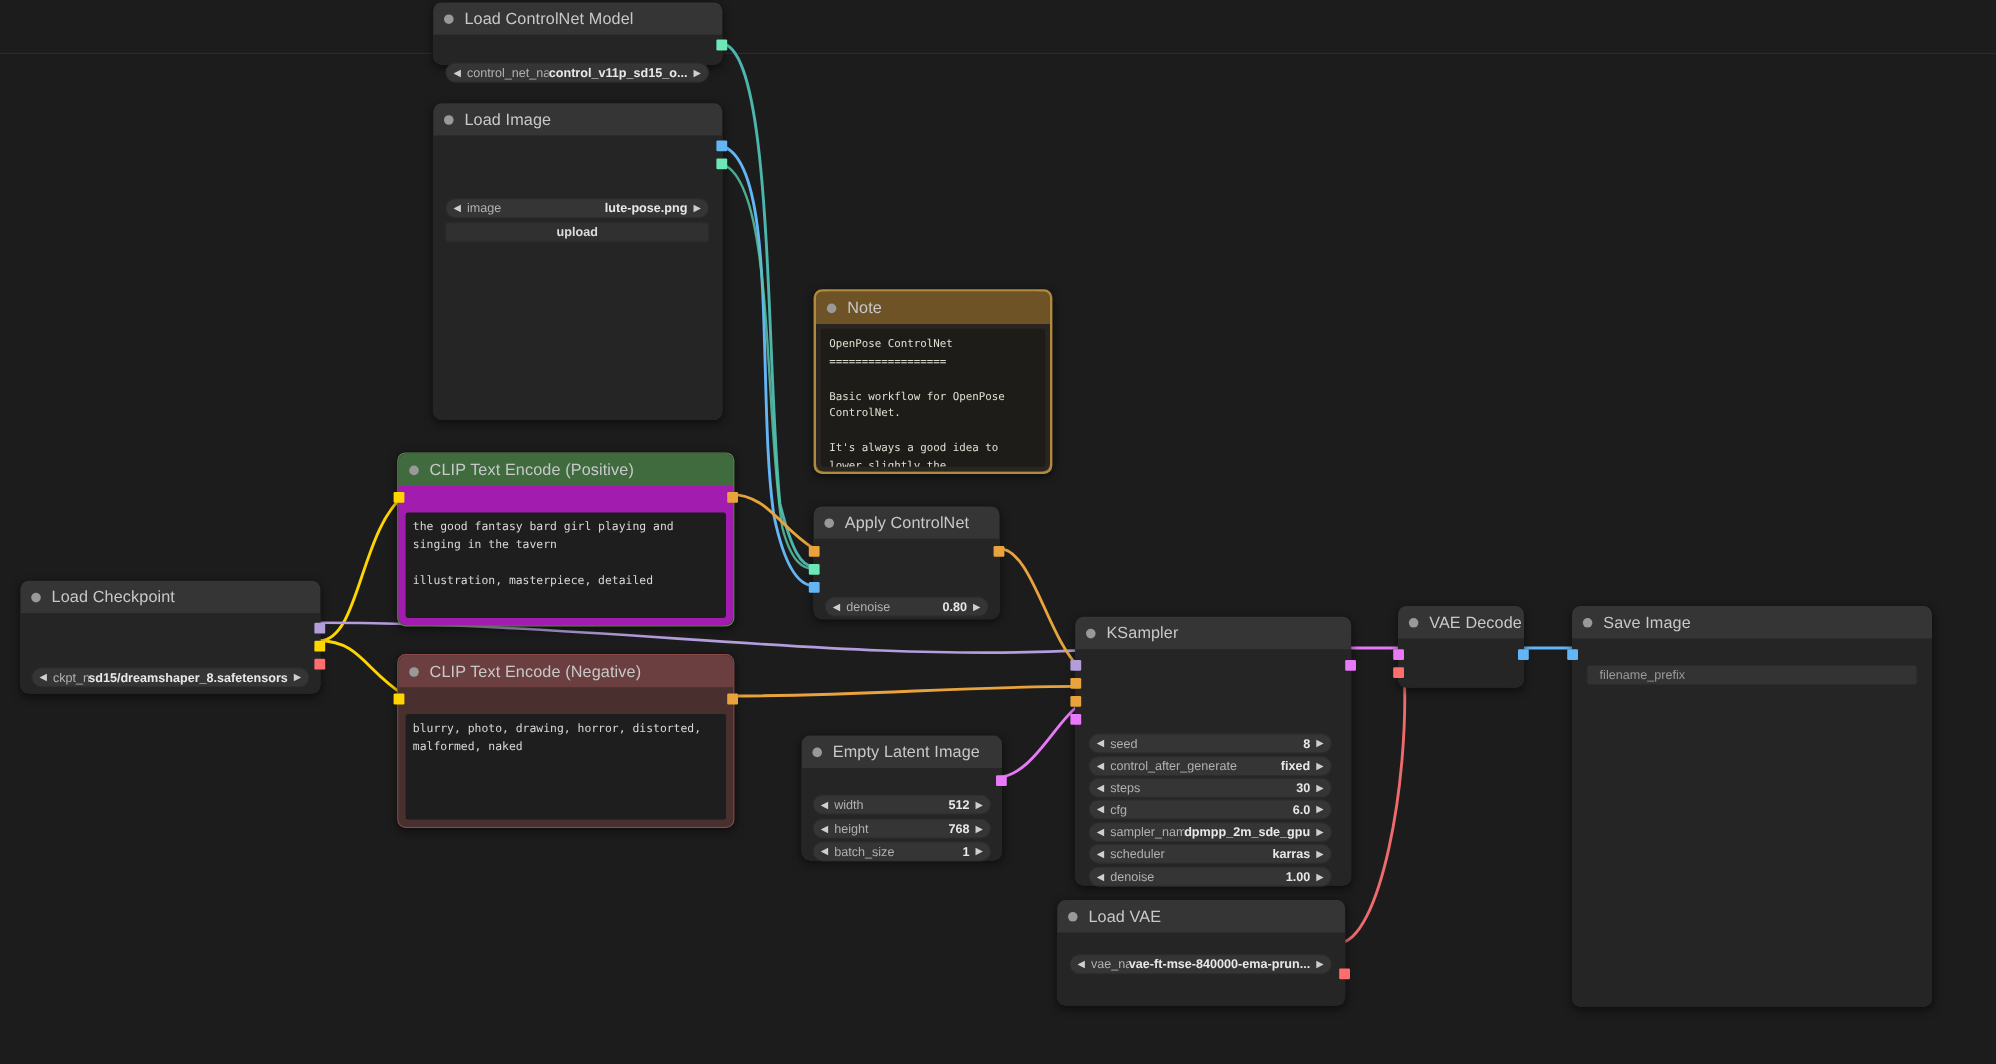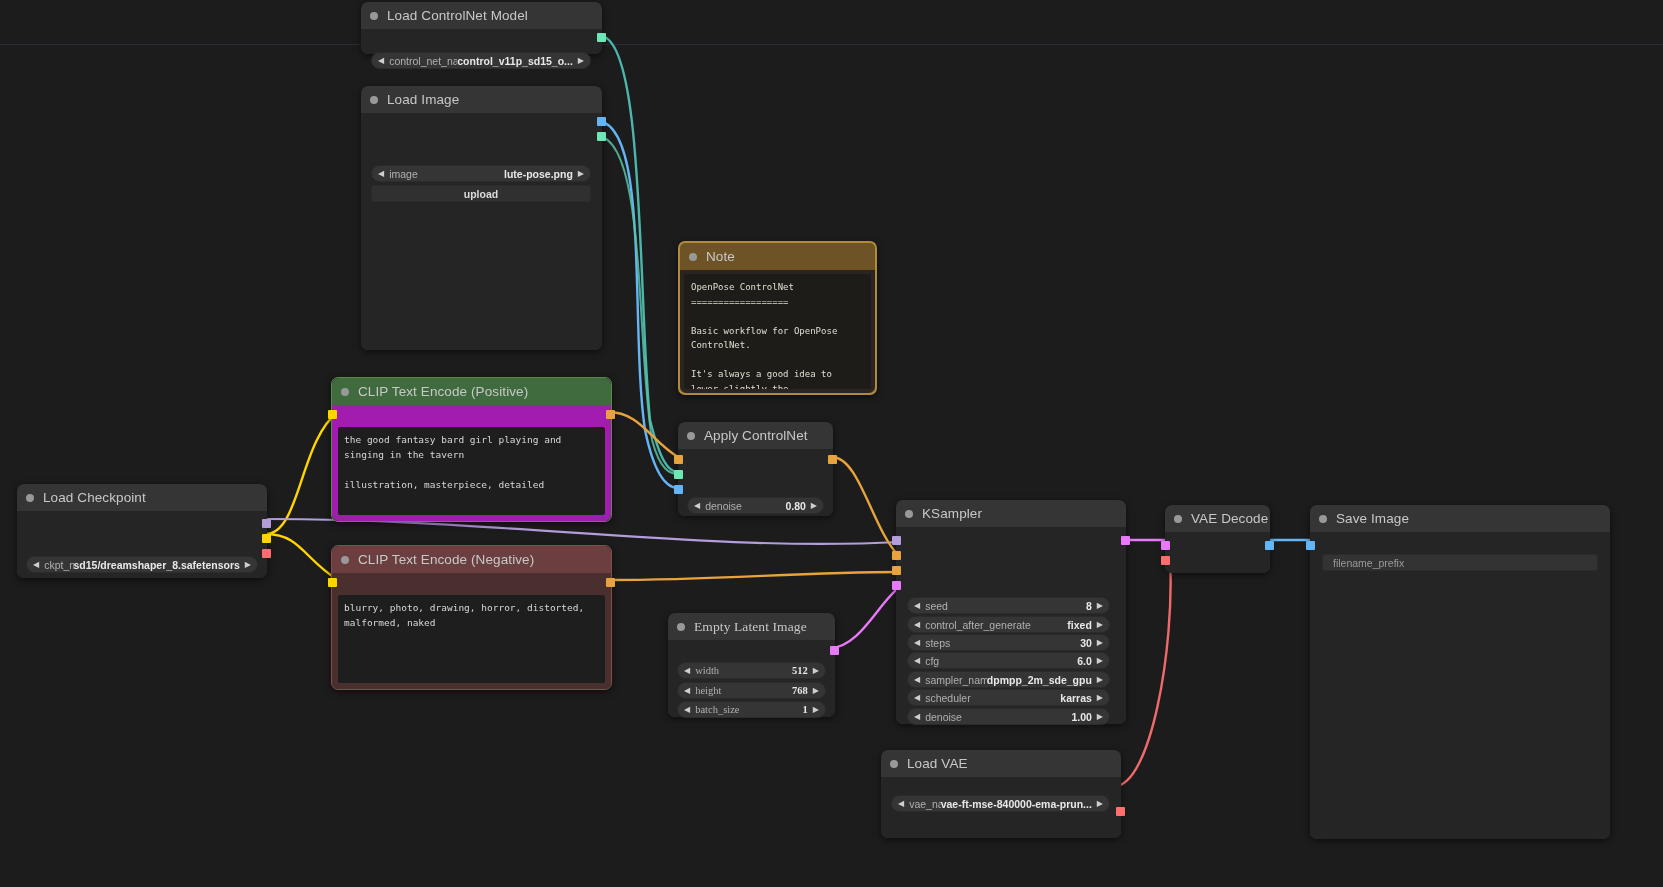--- a/index.html
+++ b/index.html
@@ -266,21 +266,21 @@
       <div class="port" style="right:-4px; top:6px; background:#e8a33d;"></div>
       <div class="widget" style="left:9px; top:48px; width:137px;">
         <span class="arrow-l">◀</span>
         <span class="wname">denoise</span>
         <span class="wval">0.80</span>
         <span class="arrow-r">▶</span>
       </div>
     </div>
   </div>
 
-  <div class="node" style="left:668px; top:613px; width:167px; height:104px;font-family:Liberation Serif, serif;">
+  <div class="node" style="left:668px; top:613px; width:167px; height:104px;">
     <div class="node-title">
       <span class="title-dot"></span>
       <span>Empty Latent Image</span>
     </div>
     <div class="node-body">
       <div class="port" style="right:-4px; top:6px; background:#e879f9;"></div>
       <div class="widget" style="left:9px; top:22px; width:149px;">
         <span class="arrow-l">◀</span>
         <span class="wname">width</span>
         <span class="wval">512</span>
@@ -294,21 +294,21 @@
       </div>
       <div class="widget" style="left:9px; top:61px; width:149px;">
         <span class="arrow-l">◀</span>
         <span class="wname">batch_size</span>
         <span class="wval">1</span>
         <span class="arrow-r">▶</span>
       </div>
     </div>
   </div>
 
-  <div class="node" style="left:896px; top:500px; width:230px; height:224px;">
+  <div class="node" style="left:896px; top:514px; width:230px; height:224px;">
     <div class="node-title">
       <span class="title-dot"></span>
       <span>KSampler</span>
     </div>
     <div class="node-body">
       <div class="port" style="left:-4px; top:9px; background:#b39ddb;"></div>
       <div class="port" style="left:-4px; top:24px; background:#e8a33d;"></div>
       <div class="port" style="left:-4px; top:39px; background:#e8a33d;"></div>
       <div class="port" style="left:-4px; top:54px; background:#e879f9;"></div>
       <div class="port" style="right:-4px; top:9px; background:#e879f9;"></div>

